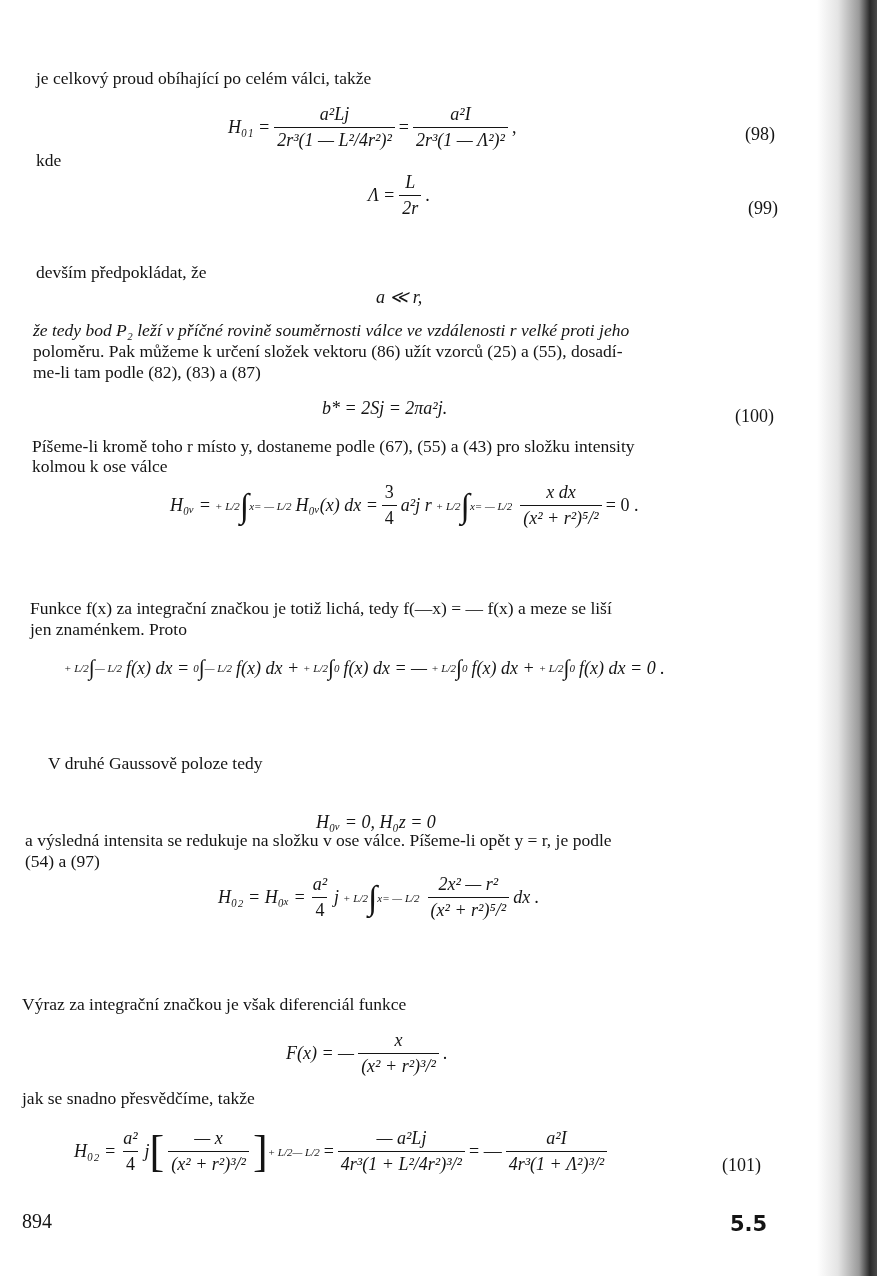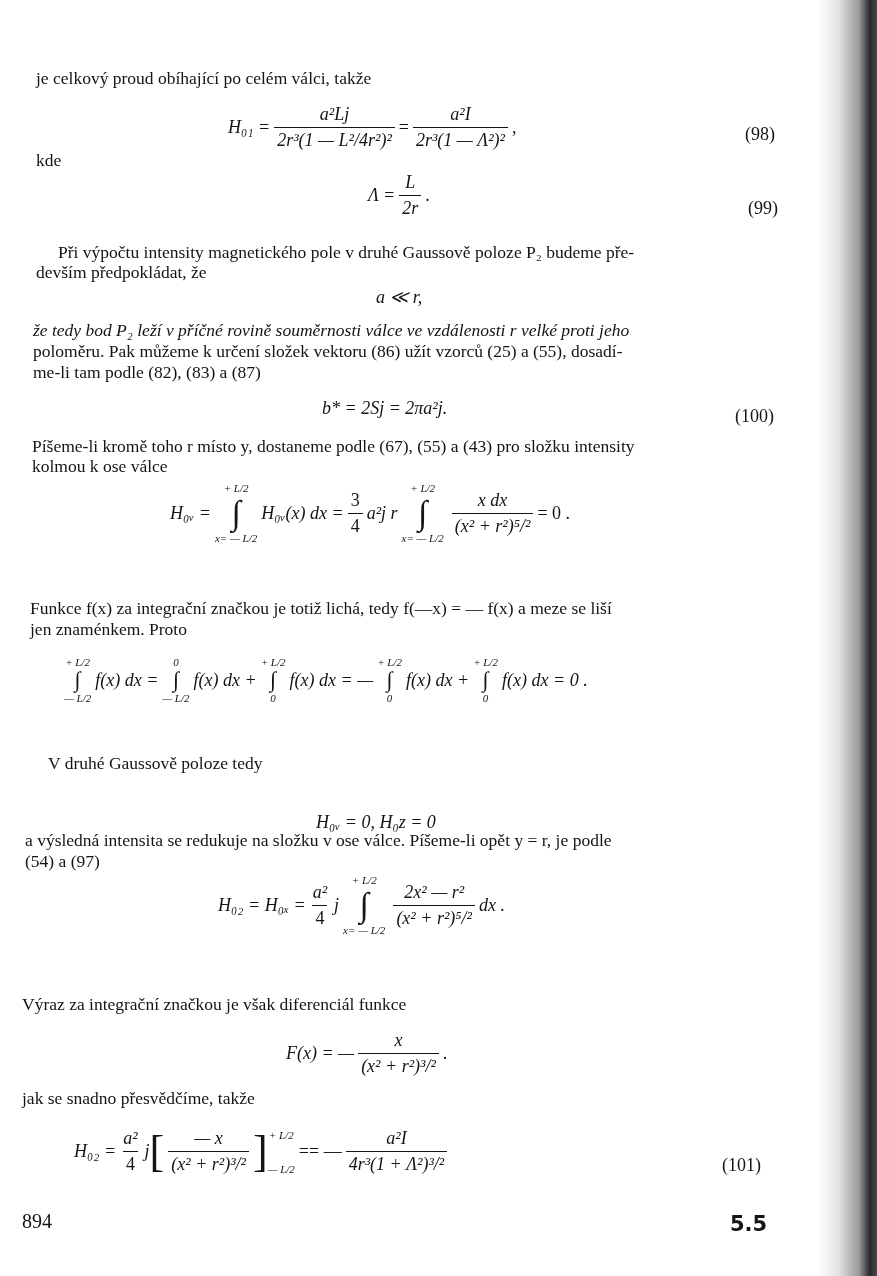--- a/index.html
+++ b/index.html
@@ -14,21 +14,21 @@
     background: linear-gradient(to right, rgba(255,255,255,0) 0%, #e4e4e4 35%, #9a9a9a 70%, #2a2a2a 88%, #4a4a4a 100%);
   }
   .page { position: absolute; left: 0; top: 0; width: 877px; height: 1276px; }
   .p { position: absolute; font-size: 17.5px; line-height: 20px; white-space: nowrap; }
   i, .mi { font-style: italic; }
   .eq { position: absolute; font-size: 18px; white-space: nowrap; display: flex; align-items: center; }
   .eqno { position: absolute; font-size: 18px; }
   .frac { display: inline-flex; flex-direction: column; align-items: center; vertical-align: middle; margin: 0 4px; text-align: center; }
   .frac .num { padding: 0 3px 2px; }
   .frac .den { border-top: 1px solid #141414; padding: 2px 3px 0; }
-  .int { display: inline-flex; flex-direction: column; align-items: center; vertical-align: middle; margin: 0 4px; }
+  .int { display: inline-flex; flex-direction: row; align-items: center; vertical-align: middle; margin: 0 4px; }
   .int .sym { font-size: 34px; line-height: 38px; }
   .int .lim { font-size: 11px; line-height: 12px; }
   .bracket { font-size: 44px; line-height: 44px; }
   .footer-left { position: absolute; left: 22px; top: 1210px; font-size: 20px; }
   .footer-right { position: absolute; left: 730px; top: 1212px; font-size: 21px; font-weight: bold; font-family: "DejaVu Sans", sans-serif; }
 </style>
 </head>
 <body>
 
 <div class="binding"></div>
@@ -57,21 +57,20 @@
   <div class="eq" style="left:368px;top:172px;">
     <span class="mi">Λ =</span>
     <span class="frac">
       <span class="num mi">L</span>
       <span class="den mi">2r</span>
     </span>
     <span>.</span>
   </div>
   <div class="eqno" style="left:748px;top:198px;">(99)</div>
 
-  <div class="p" style="left:58px;top:242px;">Při výpočtu intensity magnetického pole v druhé Gaussově poloze P₂ budeme pře-</div>
   <div class="p" style="left:36px;top:262px;">devším předpokládat, že</div>
 
   <div class="eq mi" style="left:376px;top:286px;">a ≪ r,</div>
 
   <div class="p" style="left:33px;top:320px;font-style:italic;">že tedy bod P₂ leží v příčné rovině souměrnosti válce ve vzdálenosti r velké proti jeho</div>
   <div class="p" style="left:33px;top:341px;">poloměru. Pak můžeme k určení složek vektoru (86) užít vzorců (25) a (55), dosadí-</div>
   <div class="p" style="left:33px;top:362px;">me-li tam podle (82), (83) a (87)</div>
 
   <div class="eq mi" style="left:322px;top:398px;">b* = 2Sj = 2πa²j.</div>
   <div class="eqno" style="left:735px;top:406px;">(100)</div>
@@ -191,20 +190,24 @@
       <span class="num mi">— x</span>
       <span class="den mi">(x² + r²)³/²</span>
     </span>
     <span class="bracket">]</span>
     <span class="int" style="margin-left:0;">
       <span class="lim mi">+ L/2</span>
       <span style="height:22px;"></span>
       <span class="lim mi">— L/2</span>
     </span>
     <span>=</span>
+    <span class="frac">
+      <span class="num mi">— a²Lj</span>
+      <span class="den mi">4r³(1 + L²/4r²)³/²</span>
+    </span>
     <span>= —</span>
     <span class="frac">
       <span class="num mi">a²I</span>
       <span class="den mi">4r³(1 + Λ²)³/²</span>
     </span>
   </div>
   <div class="eqno" style="left:722px;top:1155px;">(101)</div>
 
   <div class="footer-left">894</div>
   <div class="footer-right">5.5</div>

